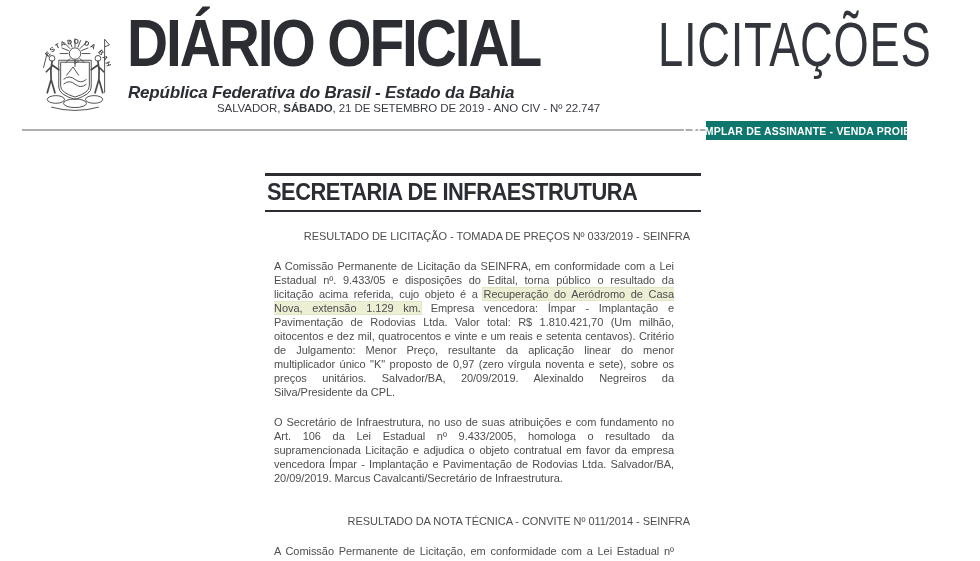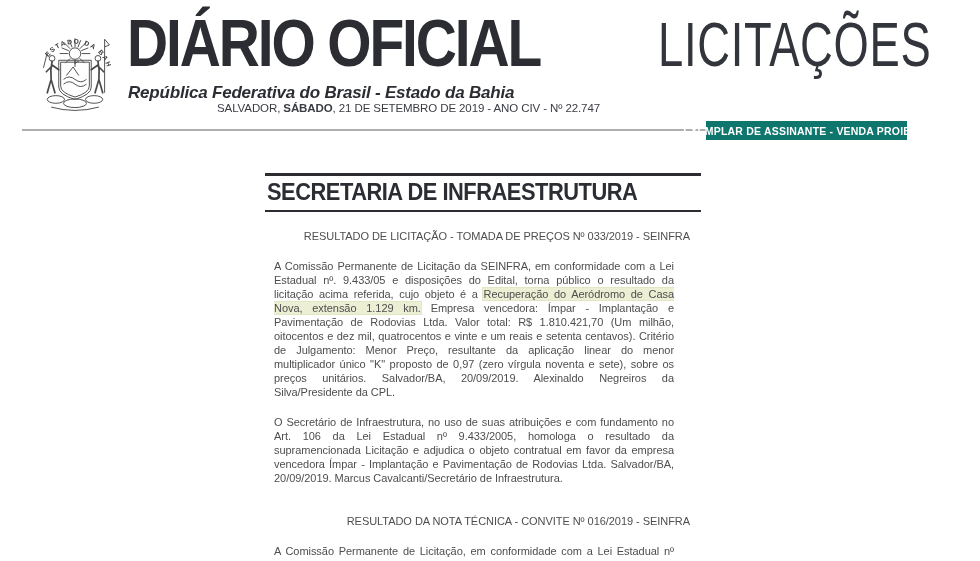--- a/index.html
+++ b/index.html
@@ -95,17 +95,17 @@
 
   <div class="section-title-block">
     <div class="section-title-text">SECRETARIA DE INFRAESTRUTURA</div>
   </div>
 
   <div class="article-body">
     <div class="line">RESULTADO DE LICITAÇÃO - TOMADA DE PREÇOS Nº 033/2019 - SEINFRA</div>
     <p><span>A Comissão Permanente de Licitação da SEINFRA, em conformidade com a Lei Estadual nº. 9.433/05 e disposições do Edital, torna público o resultado da licitação acima referida, cujo objeto é a </span><span class="hl">Recuperação do Aeródromo de Casa Nova, extensão 1.129 km.</span><span> Empresa vencedora: Ímpar - Implantação e Pavimentação de Rodovias Ltda. Valor total: R$ 1.810.421,70 (Um milhão, oitocentos e dez mil, quatrocentos e vinte e um reais e setenta centavos). Critério de Julgamento: Menor Preço, resultante da aplicação linear do menor multiplicador único "K" proposto de 0,97 (zero vírgula noventa e sete), sobre os preços unitários. Salvador/BA, 20/09/2019. Alexinaldo Negreiros da Silva/Presidente da CPL.</span></p>
     <p>O Secretário de Infraestrutura, no uso de suas atribuições e com fundamento no Art. 106 da Lei Estadual nº 9.433/2005, homologa o resultado da supramencionada Licitação e adjudica o objeto contratual em favor da empresa vencedora Ímpar - Implantação e Pavimentação de Rodovias Ltda. Salvador/BA, 20/09/2019. Marcus Cavalcanti/Secretário de Infraestrutura.</p>
     <div class="block-gap"></div>
-    <div class="line">RESULTADO DA NOTA TÉCNICA - CONVITE Nº 016/2019 - SEINFRA</div>
+    <div class="line">RESULTADO DA NOTA TÉCNICA - CONVITE Nº 011/2014 - SEINFRA</div>
     <p>A Comissão Permanente de Licitação, em conformidade com a Lei Estadual nº 9.433/2005, informa aos interessados o resultado da Nota Técnica da licitação em epígrafe, que tem por objeto: Consultoria para execução de estudos: Hidrodinâmico, Sedimentológico e Hidrológico no Rio Cachoeira no município de Ilhéus. Licitantes classificadas e notas: SLI Meio Ambiente e Infraestrutura EIRELI - 8,15; Oceanauta Consultoria Ambiental Ltda - 8,05. O processo encontra-se à disposição dos interessados. Salvador/BA, 20/09/2019. Alexinaldo Negreiros da Silva, Presidente da CPL.</p>
   </div>
 
 </div>
 
 </body></html>

